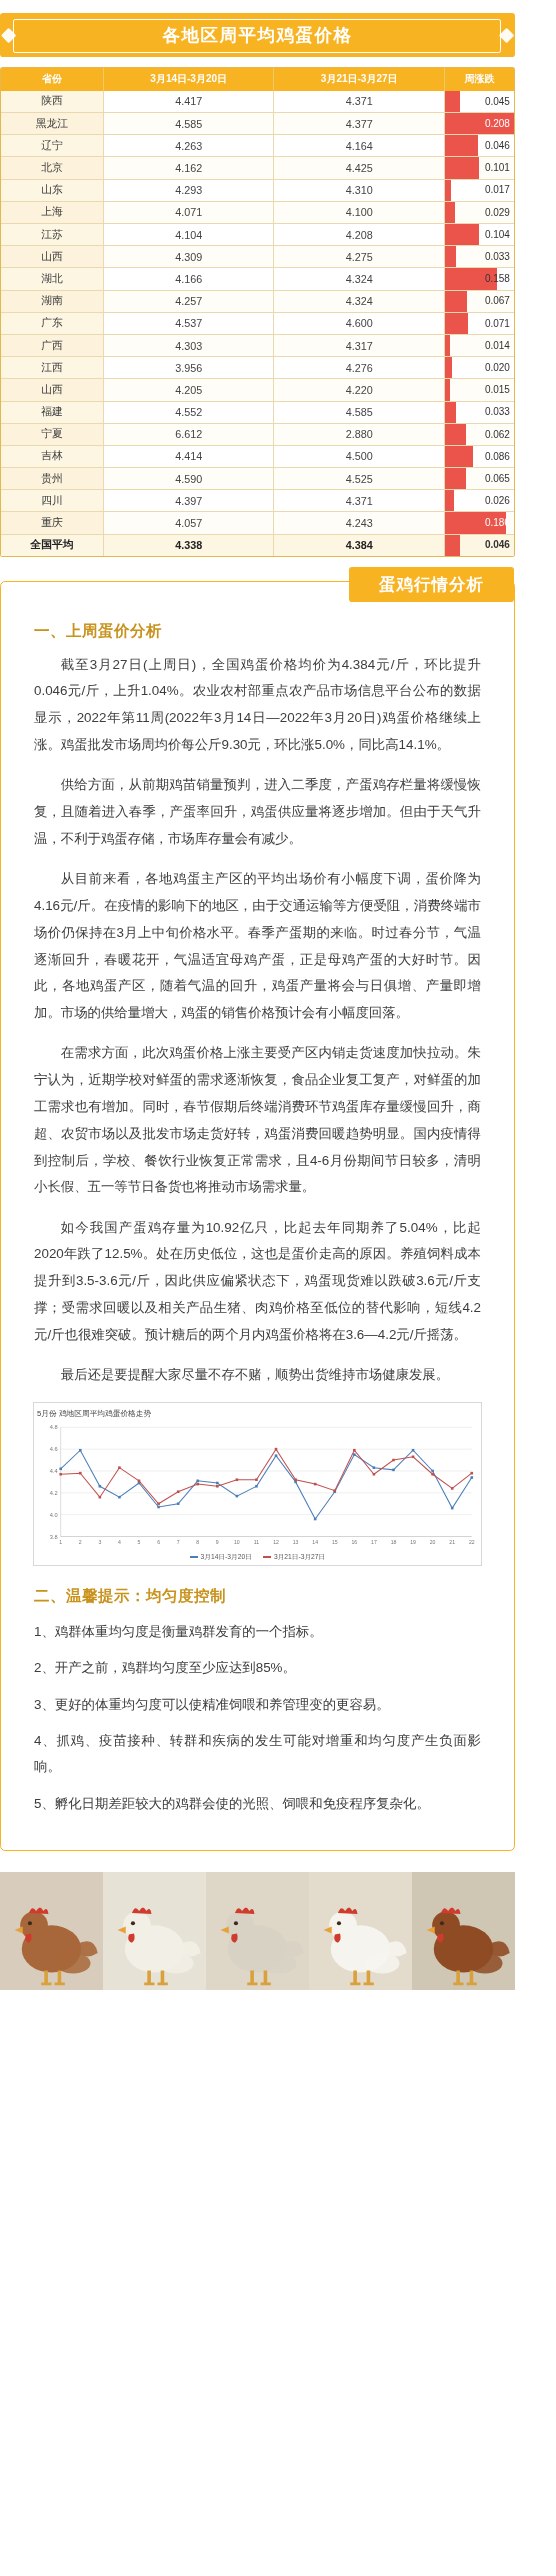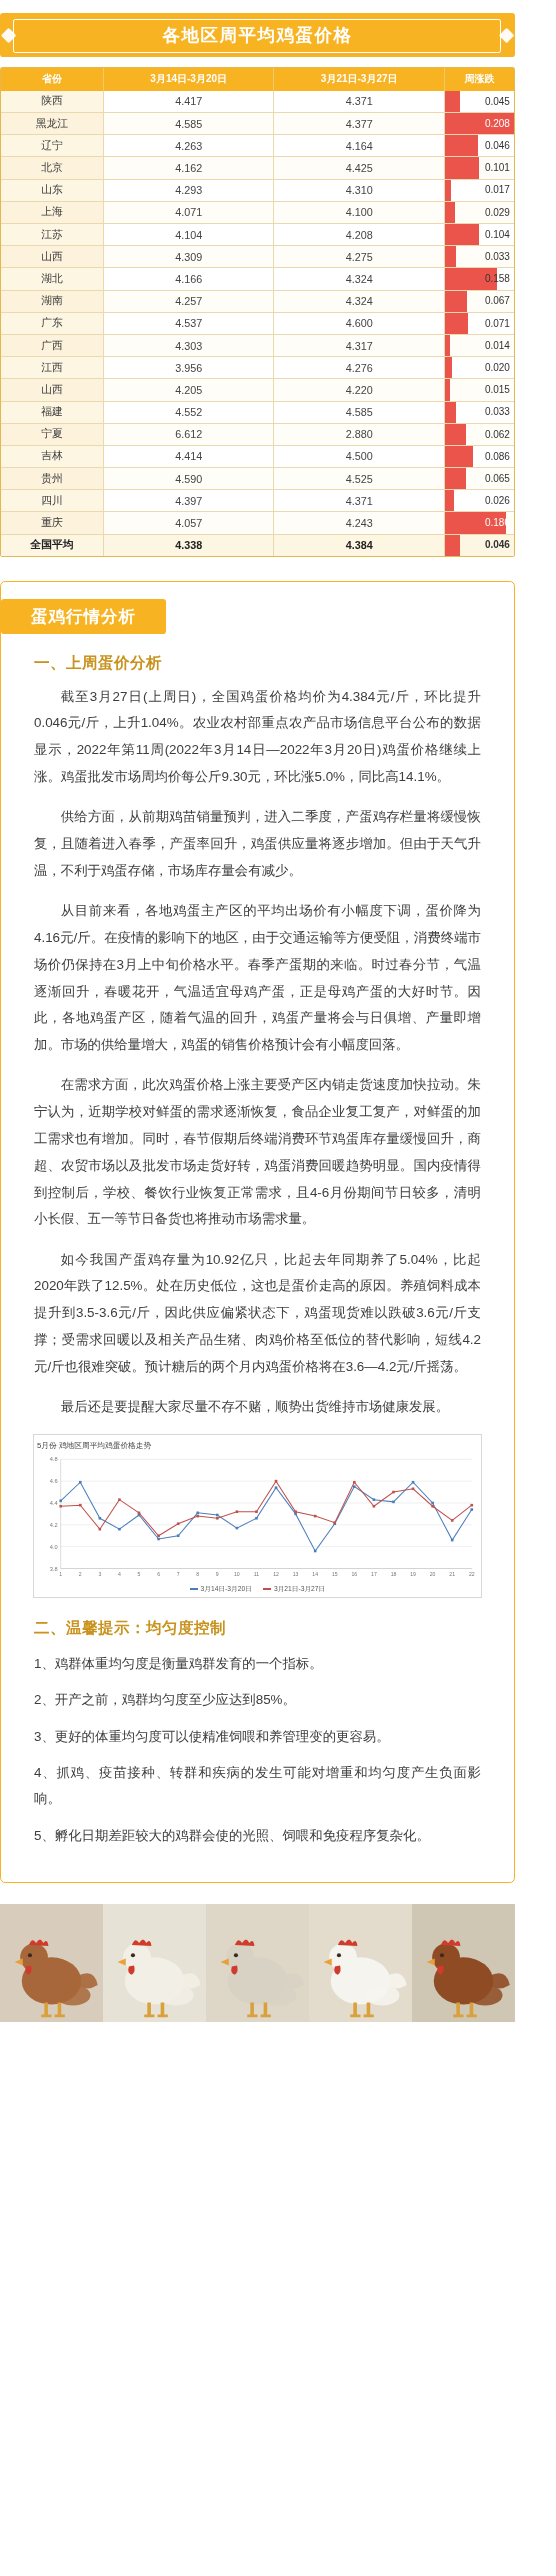--- a/index.html
+++ b/index.html
@@ -121,22 +121,21 @@
     border:1px solid #f7b322;
     border-radius:5.2px;
     background:#fff;
     padding:0 0 20.6px 0;
     position:relative;
   }
   .card-title-wrap {
     position:relative;
     top:-14.4px;
     display:flex;
-    justify-content:flex-start;
-    margin-top:32px;
+    justify-content:flex-end;
   }
   .card-title {
     background:#f7b322;
     color:#fff;
     font-size:16.5px;
     font-weight:bold;
     letter-spacing:1px;
     padding:6.2px 30px;
     border-radius:3.1px;
   }

